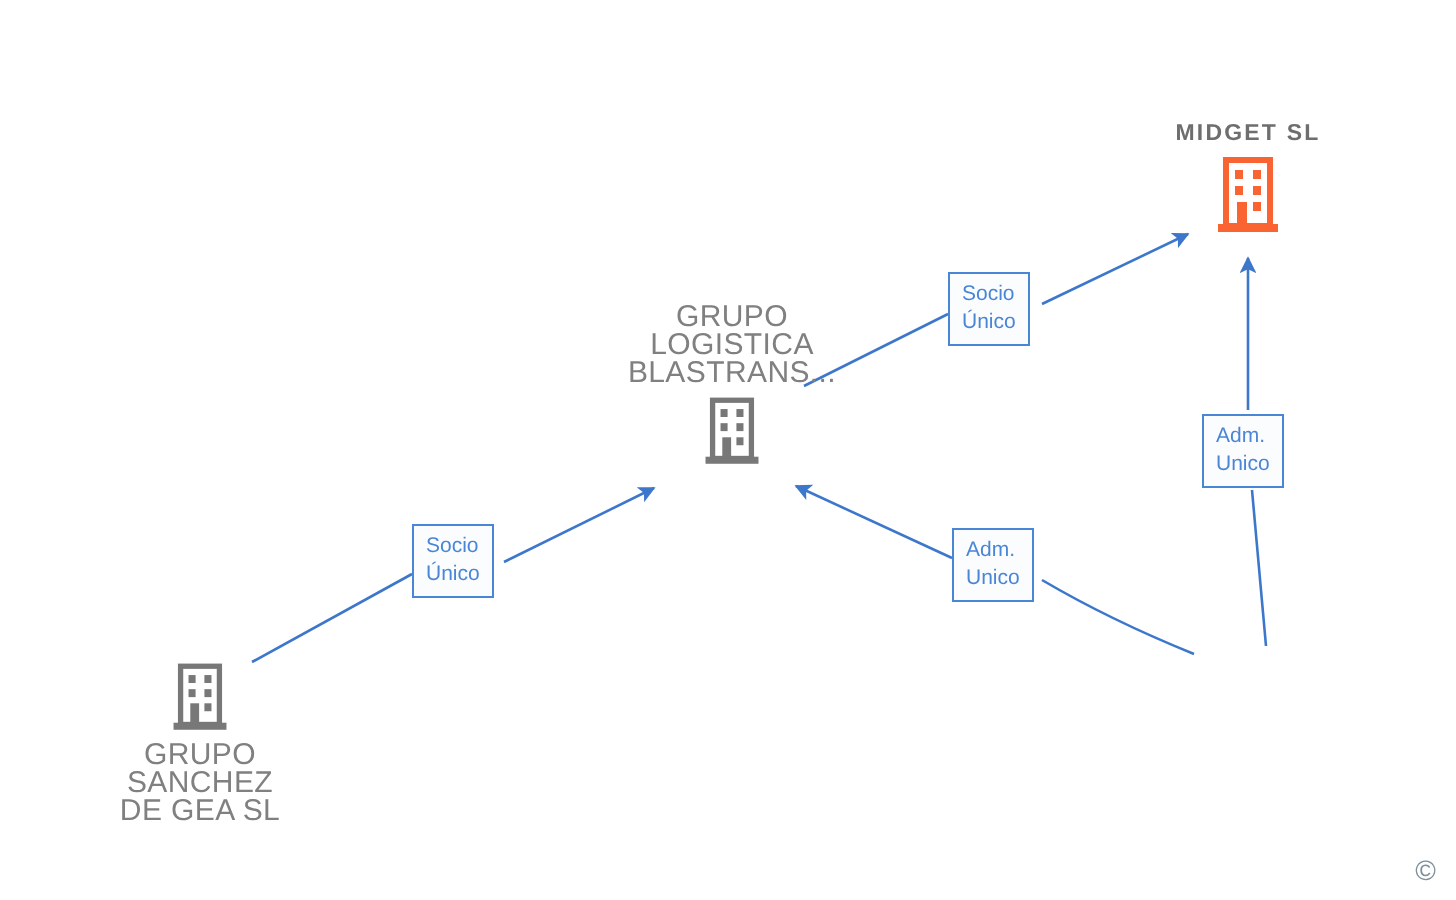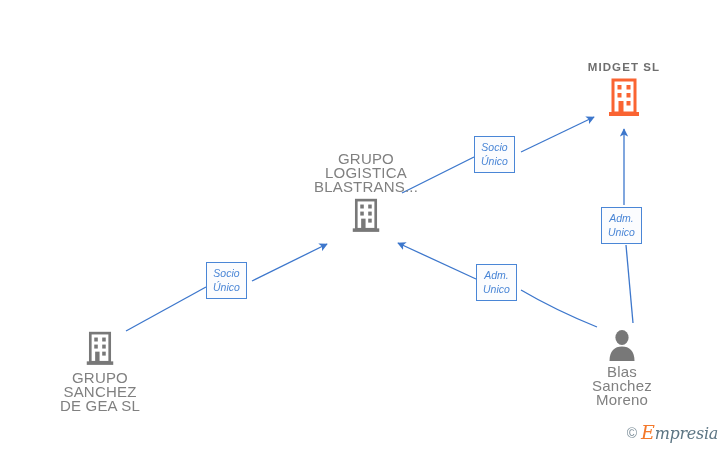--- a/index.html
+++ b/index.html
@@ -62,24 +62,23 @@
   .edge-label {
     position: absolute;
     box-sizing: border-box;
     background: #fbfcfe;
     border: 1.4px solid #4a86d6;
     border-radius: 0;
     color: #4a86d6;
     font-size: 10.5px;
     line-height: 14px;
     padding: 3px 6px 4px 6px;
-    text-align: center;
+    text-align: left;
     white-space: pre-line;
     z-index: 5;
-    font-style: italic;
   }
 
   
   #watermark {
     position: absolute;
     right: 10px;
     bottom: 8px;
     display: flex;
     align-items: center;
     gap: 4px;
@@ -181,42 +180,30 @@
         <rect x="19.5" y="15" width="4" height="4.5" fill="#787878"></rect>
         <rect x="19.5" y="23" width="4" height="4.5" fill="#787878"></rect>
         <rect x="11.5" y="23" width="5" height="12" fill="#787878"></rect>
       </svg>
     </span>
     <div class="label">GRUPO
 SANCHEZ
 DE GEA SL</div>
   </div>
 
-  <div class="node label-bottom" style="left:622px; top:329px;">
-    <span class="icon-wrap">
-      <svg width="30" height="32" viewBox="0 0 30 32" xmlns="http://www.w3.org/2000/svg">
-        <ellipse cx="15" cy="8.5" rx="6.6" ry="7.6" fill="#787878"></ellipse>
-        <path d="M 2.5 32 C 2.5 22 7.6 17.5 15 17.5 C 22.4 17.5 27.5 22 27.5 32 Z" fill="#787878"></path>
-      </svg>
-    </span>
-    <div class="label">Blas
-Sanchez
-Moreno</div>
-  </div>
 
   <div class="edge-label" style="left:474px; top:136px;">Socio
 Único</div>
 
   <div class="edge-label" style="left:206px; top:262px;">Socio
 Único</div>
 
   <div class="edge-label" style="left:476px; top:264px;">Adm.
 Unico</div>
 
   <div class="edge-label" style="left:601px; top:207px;">Adm.
 Unico</div>
 
   <div id="watermark">
     <span class="copy">©</span>
-    <span class="brand"><span class="cap">E</span><span>mpresia</span></span>
   </div>
 
 </div>
 
 </body></html>

